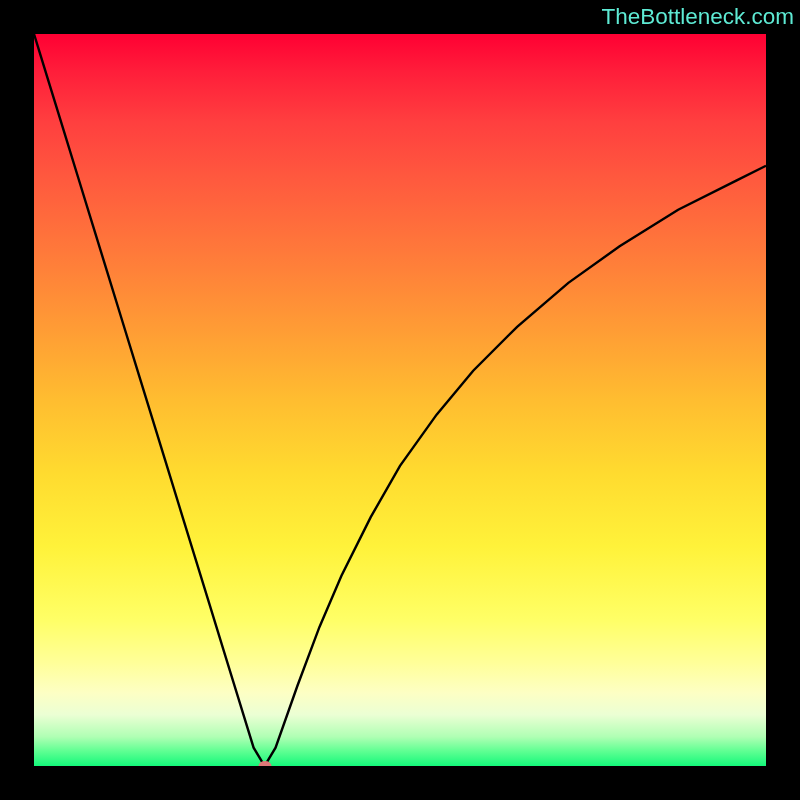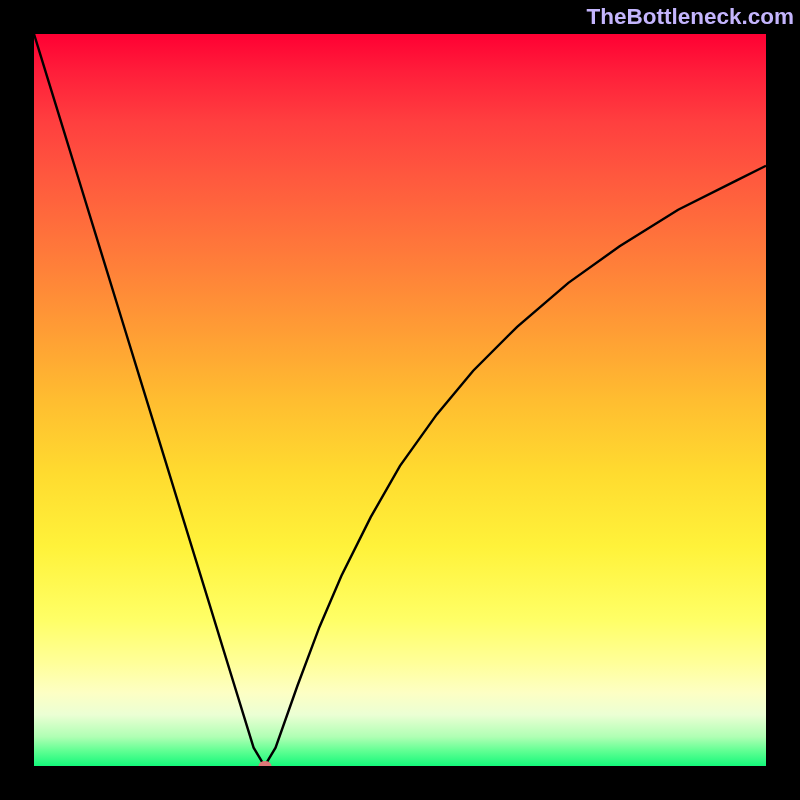--- a/index.html
+++ b/index.html
@@ -57,22 +57,22 @@
     height: 10px;
     border-radius: 50%;
     background: #dd7777;
     transform: translate(-50%, -50%);
   }
   .watermark {
     position: absolute;
     right: 6px;
     top: 4px;
     font-size: 22.5px;
-    font-weight: 700;
-    color: #c4b5fd;
+    font-weight: 400;
+    color: #5eead4;
     letter-spacing: 0px;
   }
 </style>
 </head>
 <body>
 
 <div class="chart-wrap">
 
   <div class="watermark">TheBottleneck.com</div>
 

